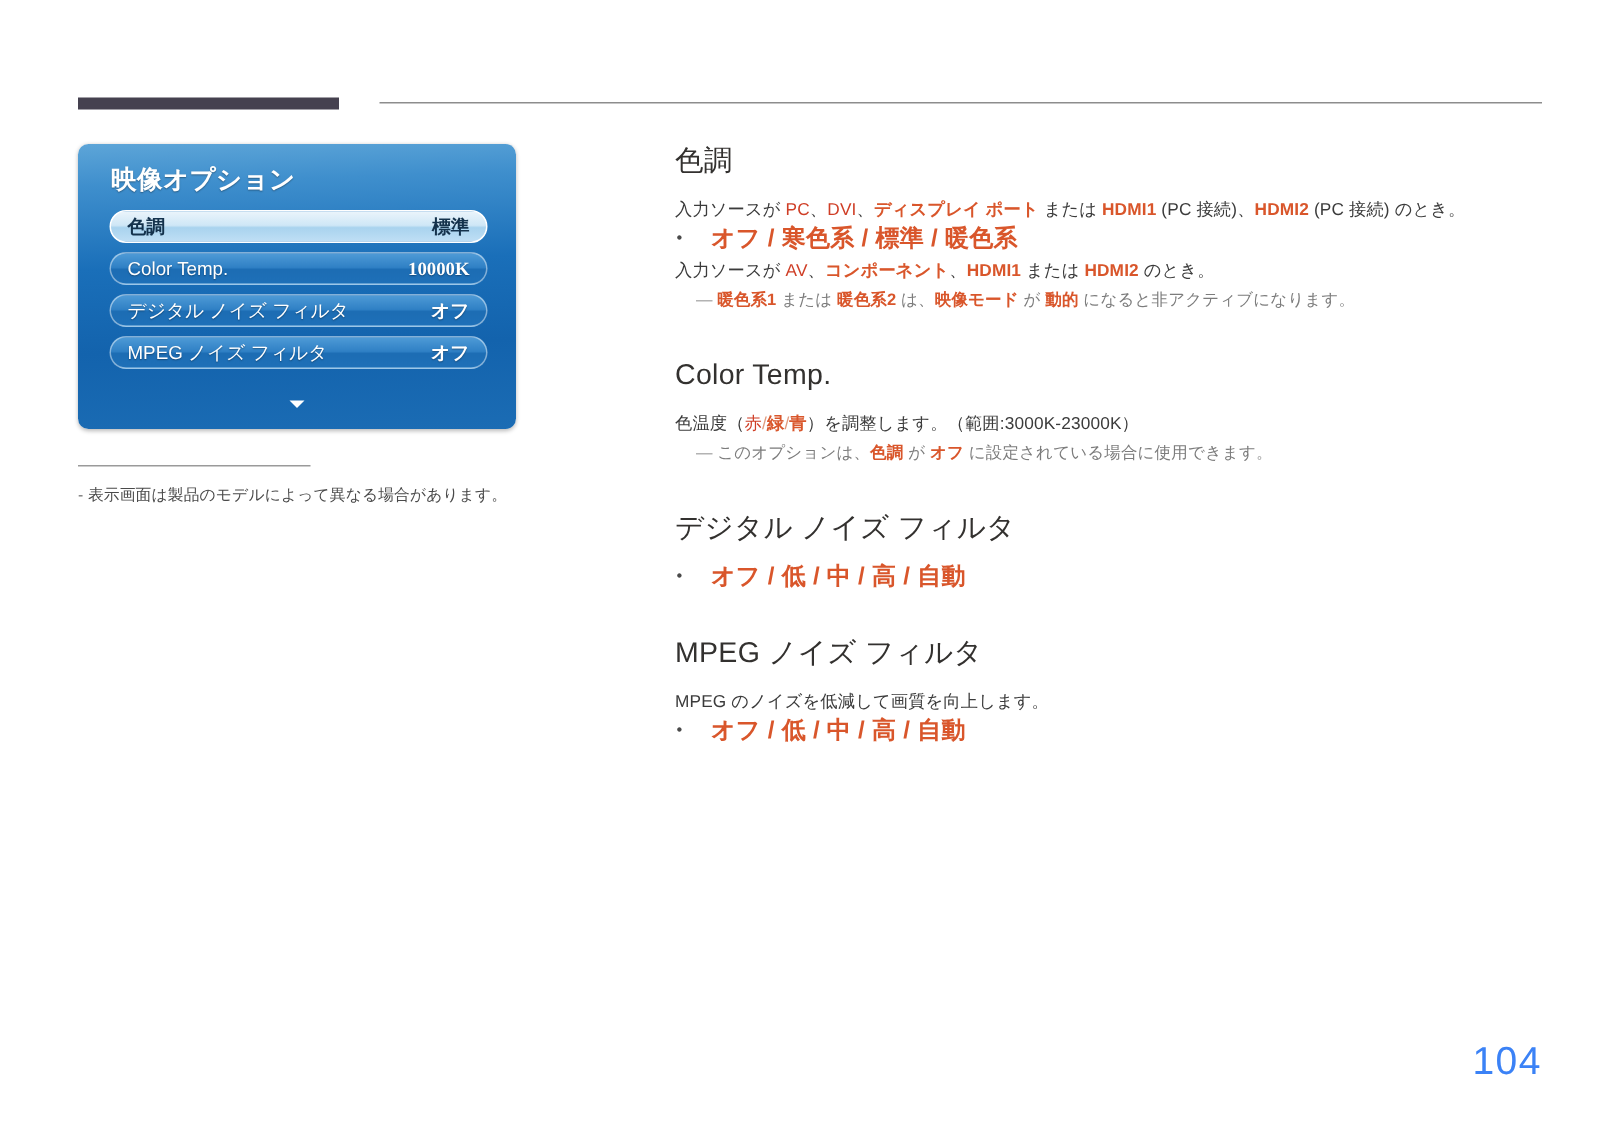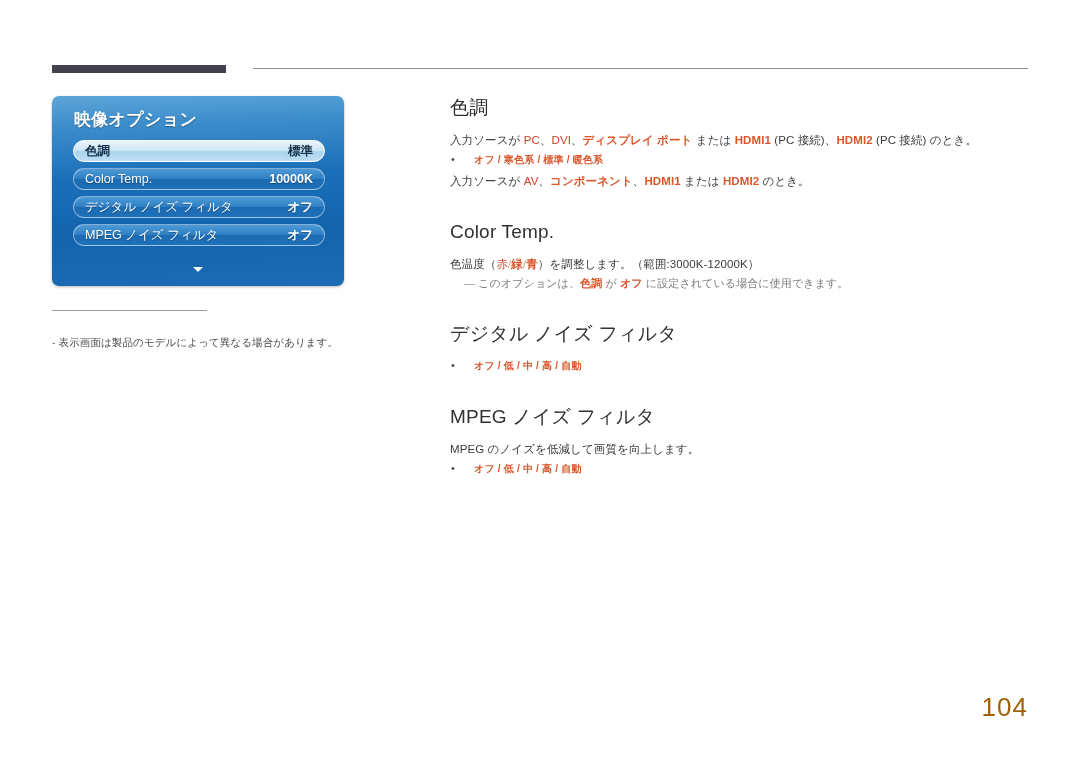--- a/index.html
+++ b/index.html
@@ -99,21 +99,21 @@
   }
   .osd-row.selected {
     background: linear-gradient(180deg, #eaf4fb 0%, #cfe7f6 46%, #a9d3ee 54%, #bfdff5 100%);
     border: 1px solid #ffffff;
     color: #14324c;
     font-weight: bold;
     text-shadow: none;
   }
   .osd-row .label { white-space: nowrap; }
   .osd-row .value { white-space: nowrap; font-weight: bold; }
-  .osd-row.normal .value { font-weight: bold; }
+  .osd-row.normal .value { font-weight: bold; font-family: Liberation Serif, serif; }
 
   .osd-arrow {
     position: absolute;
     left: 0;
     right: 0;
     bottom: 12px;
     text-align: center;
     color: #ffffff;
     font-size: 9px;
     line-height: 9px;
@@ -127,21 +127,21 @@
   }
 
   .left-note-rule {
     margin-top: 24px;
     margin-left: 0;
     width: 155px;
     height: 1px;
     background: #9a9a9a;
   }
   .left-note {
-    margin-top: 24px;
+    margin-top: 12px;
     font-size: 10.5px;
     color: #4a4a4a;
     line-height: 14px;
     letter-spacing: 0.1px;
   }
   .left-note .dash { color: #6d6d6d; margin-right: 3px; }
 
   
   .right-col {
     position: absolute;
@@ -168,21 +168,21 @@
     letter-spacing: 0.1px;
   }
   .ora  { color: #d9562b; font-weight: bold; }
   .red  { color: #cf3e26; font-weight: normal; }
   .sep  { color: #e09a7e; font-weight: normal; }
 
   ul.opts {
     list-style: none;
     margin: 2px 0 3px 0;
     padding: 0 0 0 14px;
-    font-size: 10px;
+    font-size: 16px;
     line-height: 18px;
   }
   ul.opts li {
     position: relative;
     color: #d9562b;
     font-weight: bold;
     letter-spacing: 0.2px;
   }
   ul.opts li::before {
     content: "\2022";
@@ -206,21 +206,21 @@
     color: #9a9a9a;
     margin-right: 3px;
   }
 
   
   .page-no {
     position: absolute;
     right: 52px;
     bottom: 40px;
     font-size: 26px;
-    color: #a16207;
+    color: #3b82f6;
     letter-spacing: 1px;
     font-weight: normal;
   }
 </style>
 </head>
 <body>
 
 <div class="header-rules">
   <div class="rule-thick"></div>
   <div class="rule-thin"></div>
@@ -274,25 +274,26 @@
 
   <p class="body"><span>入力ソースが </span><span class="red">PC</span><span>、</span><span class="red">DVI</span><span>、</span><span class="ora">ディスプレイ ポート</span><span> または </span><span class="ora">HDMI1</span><span> (PC 接続)</span><span>、</span><span class="ora">HDMI2</span><span> (PC 接続)</span><span> のとき。</span></p>
 
   <ul class="opts">
     <li><span class="txt">オフ / 寒色系 / 標準 / 暖色系</span></li>
   </ul>
 
   <p class="body"><span>入力ソースが </span><span class="red">AV</span><span>、</span><span class="ora">コンポーネント</span><span>、</span><span class="ora">HDMI1</span><span> または </span><span class="ora">HDMI2</span><span> のとき。</span></p>
 
 
+  <p class="note"><span class="emdash">―</span><span class="ora">暖色系1</span><span> または </span><span class="ora">暖色系2</span><span> は、</span><span class="ora">映像モード</span><span> が </span><span class="ora">動的</span><span> になると非アクティブになります。</span></p>
 
 
   <h2 class="sec gap">Color Temp.</h2>
 
-  <p class="body"><span>色温度（</span><span class="red">赤</span><span class="sep">/</span><span class="ora">緑</span><span class="sep">/</span><span class="ora">青</span><span>）を調整します。（範囲:3000K-12000K）</span></p>
+  <p class="body"><span>色温度（</span><span class="red">赤</span><span class="sep">/</span><span class="ora">緑</span><span class="sep">/</span><span class="ora">青</span><span>）を調整します。（範囲:3000K-23000K）</span></p>
 
   <p class="note"><span class="emdash">―</span><span>このオプションは、</span><span class="ora">色調</span><span> が </span><span class="ora">オフ</span><span> に設定されている場合に使用できます。</span></p>
 
   <h2 class="sec gap">デジタル ノイズ フィルタ</h2>
 
 
   <ul class="opts">
     <li><span class="txt">オフ / 低 / 中 / 高 / 自動</span></li>
   </ul>
 

